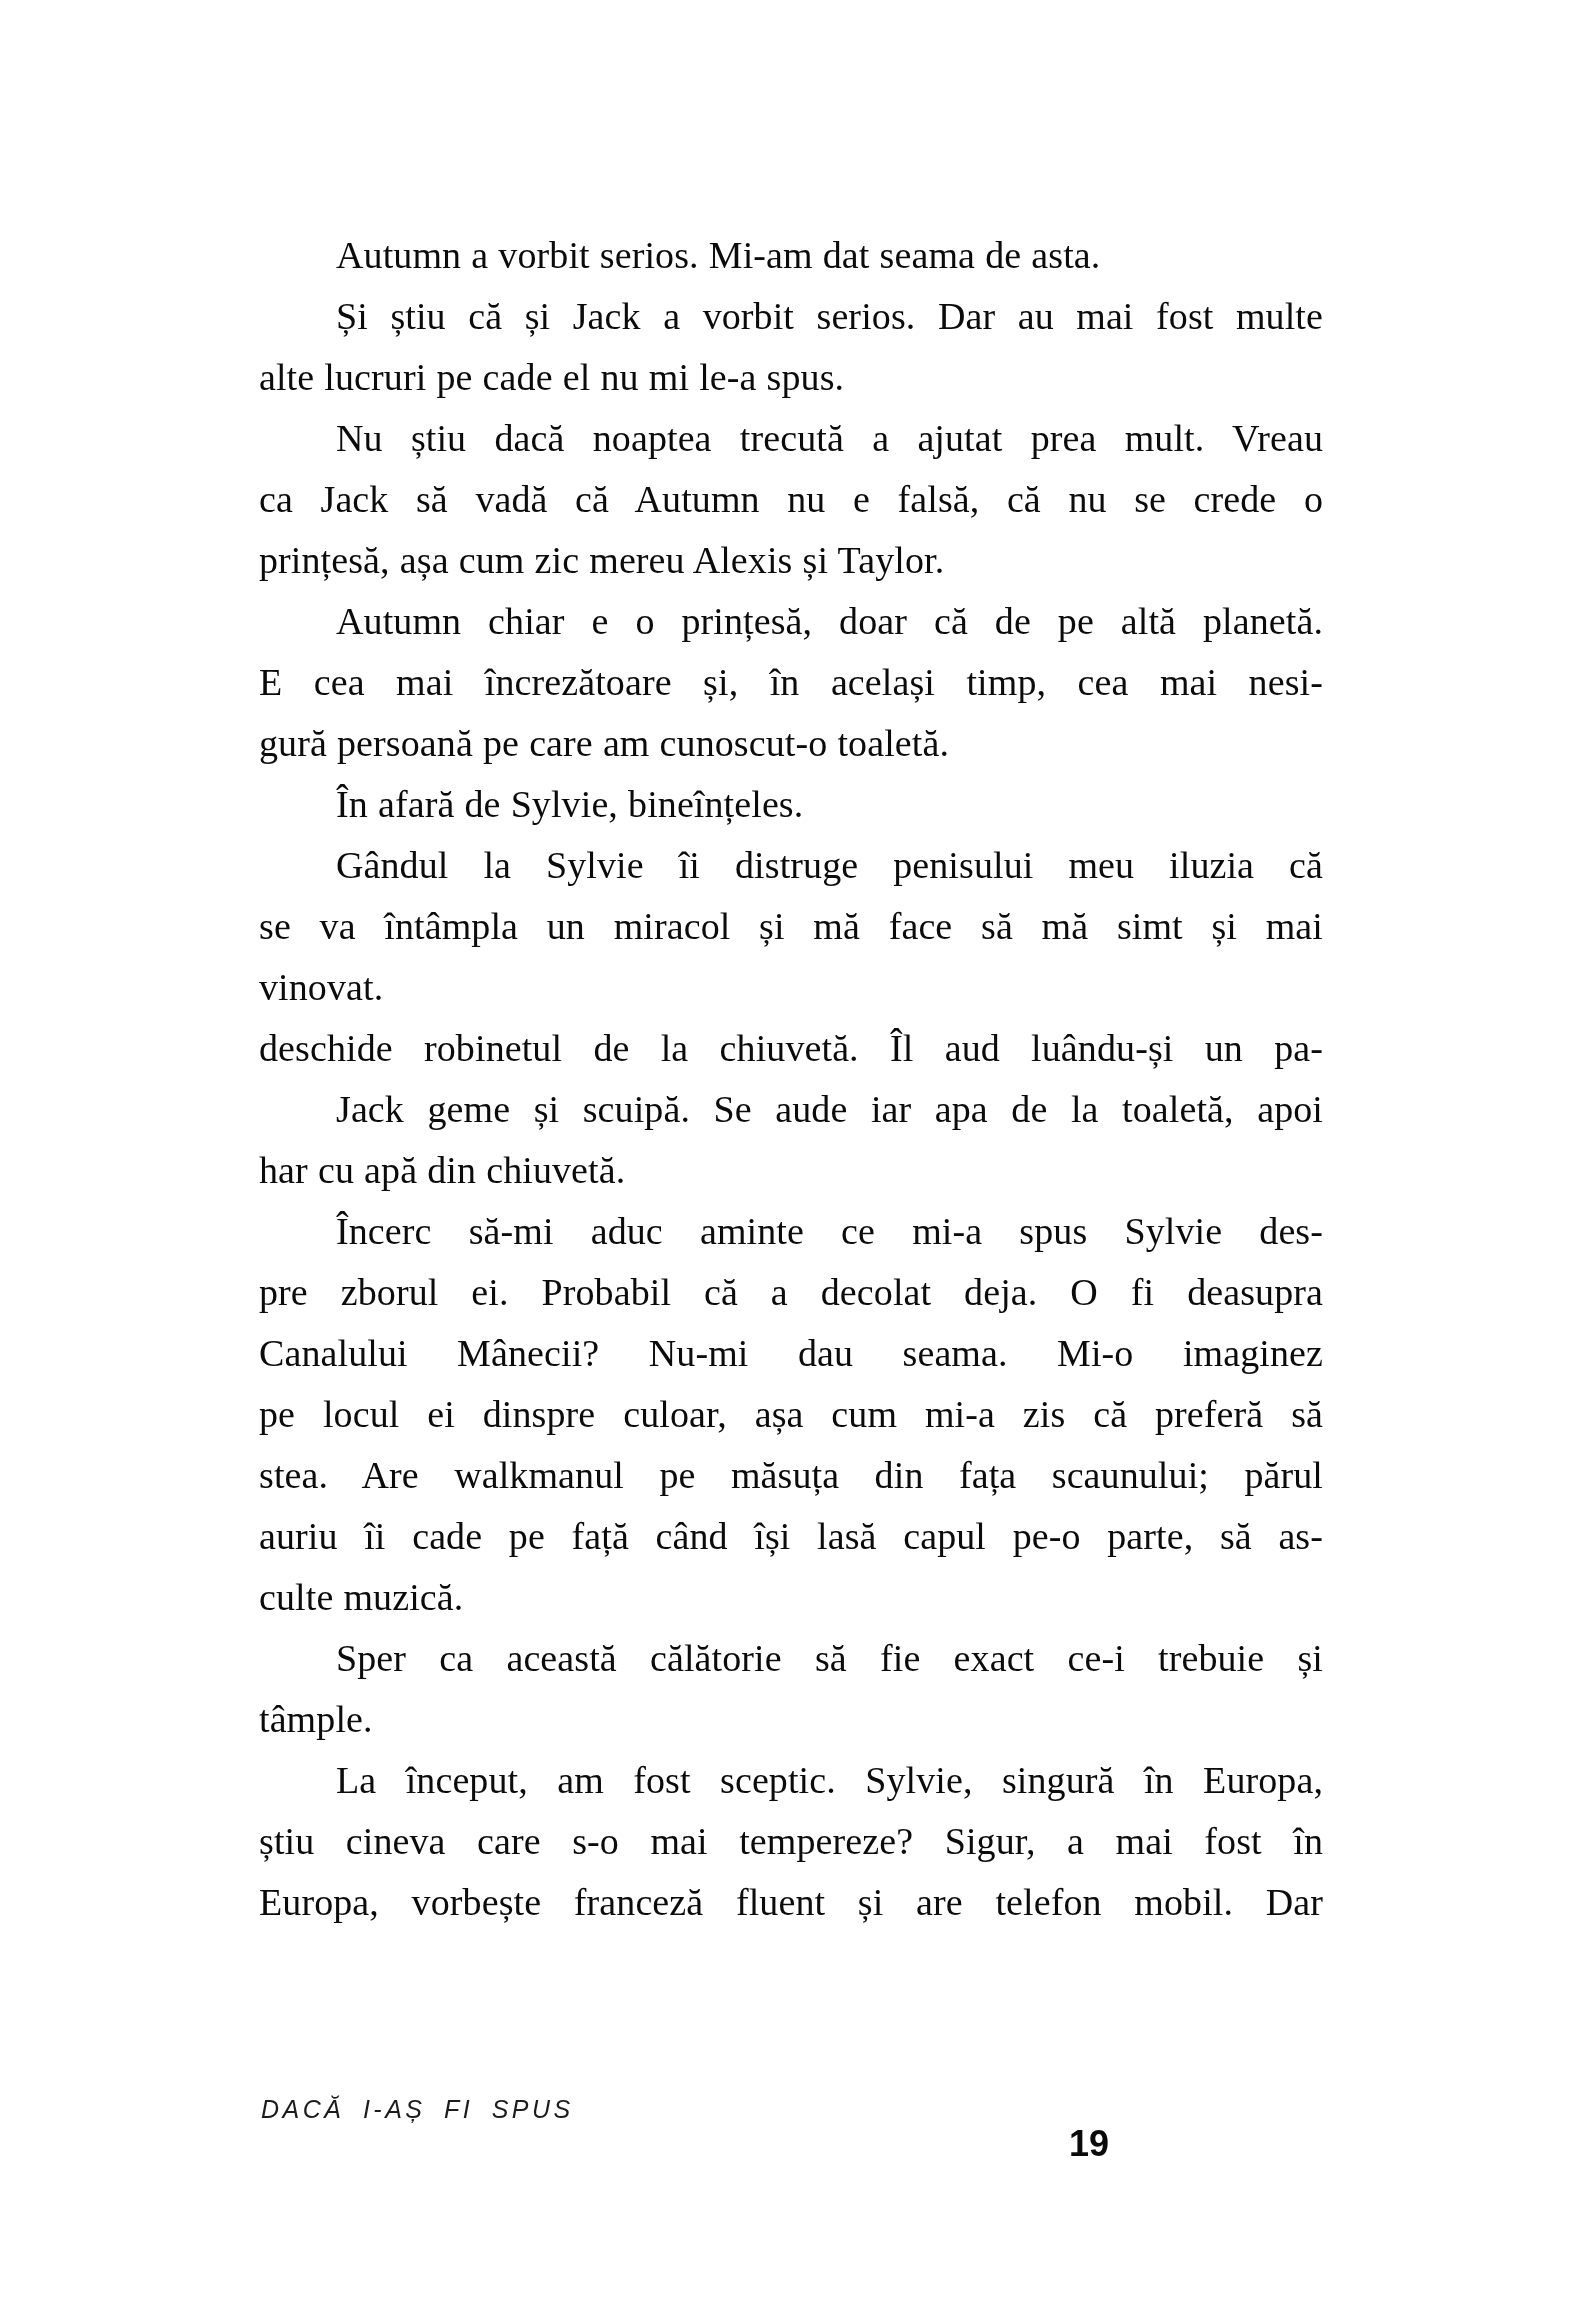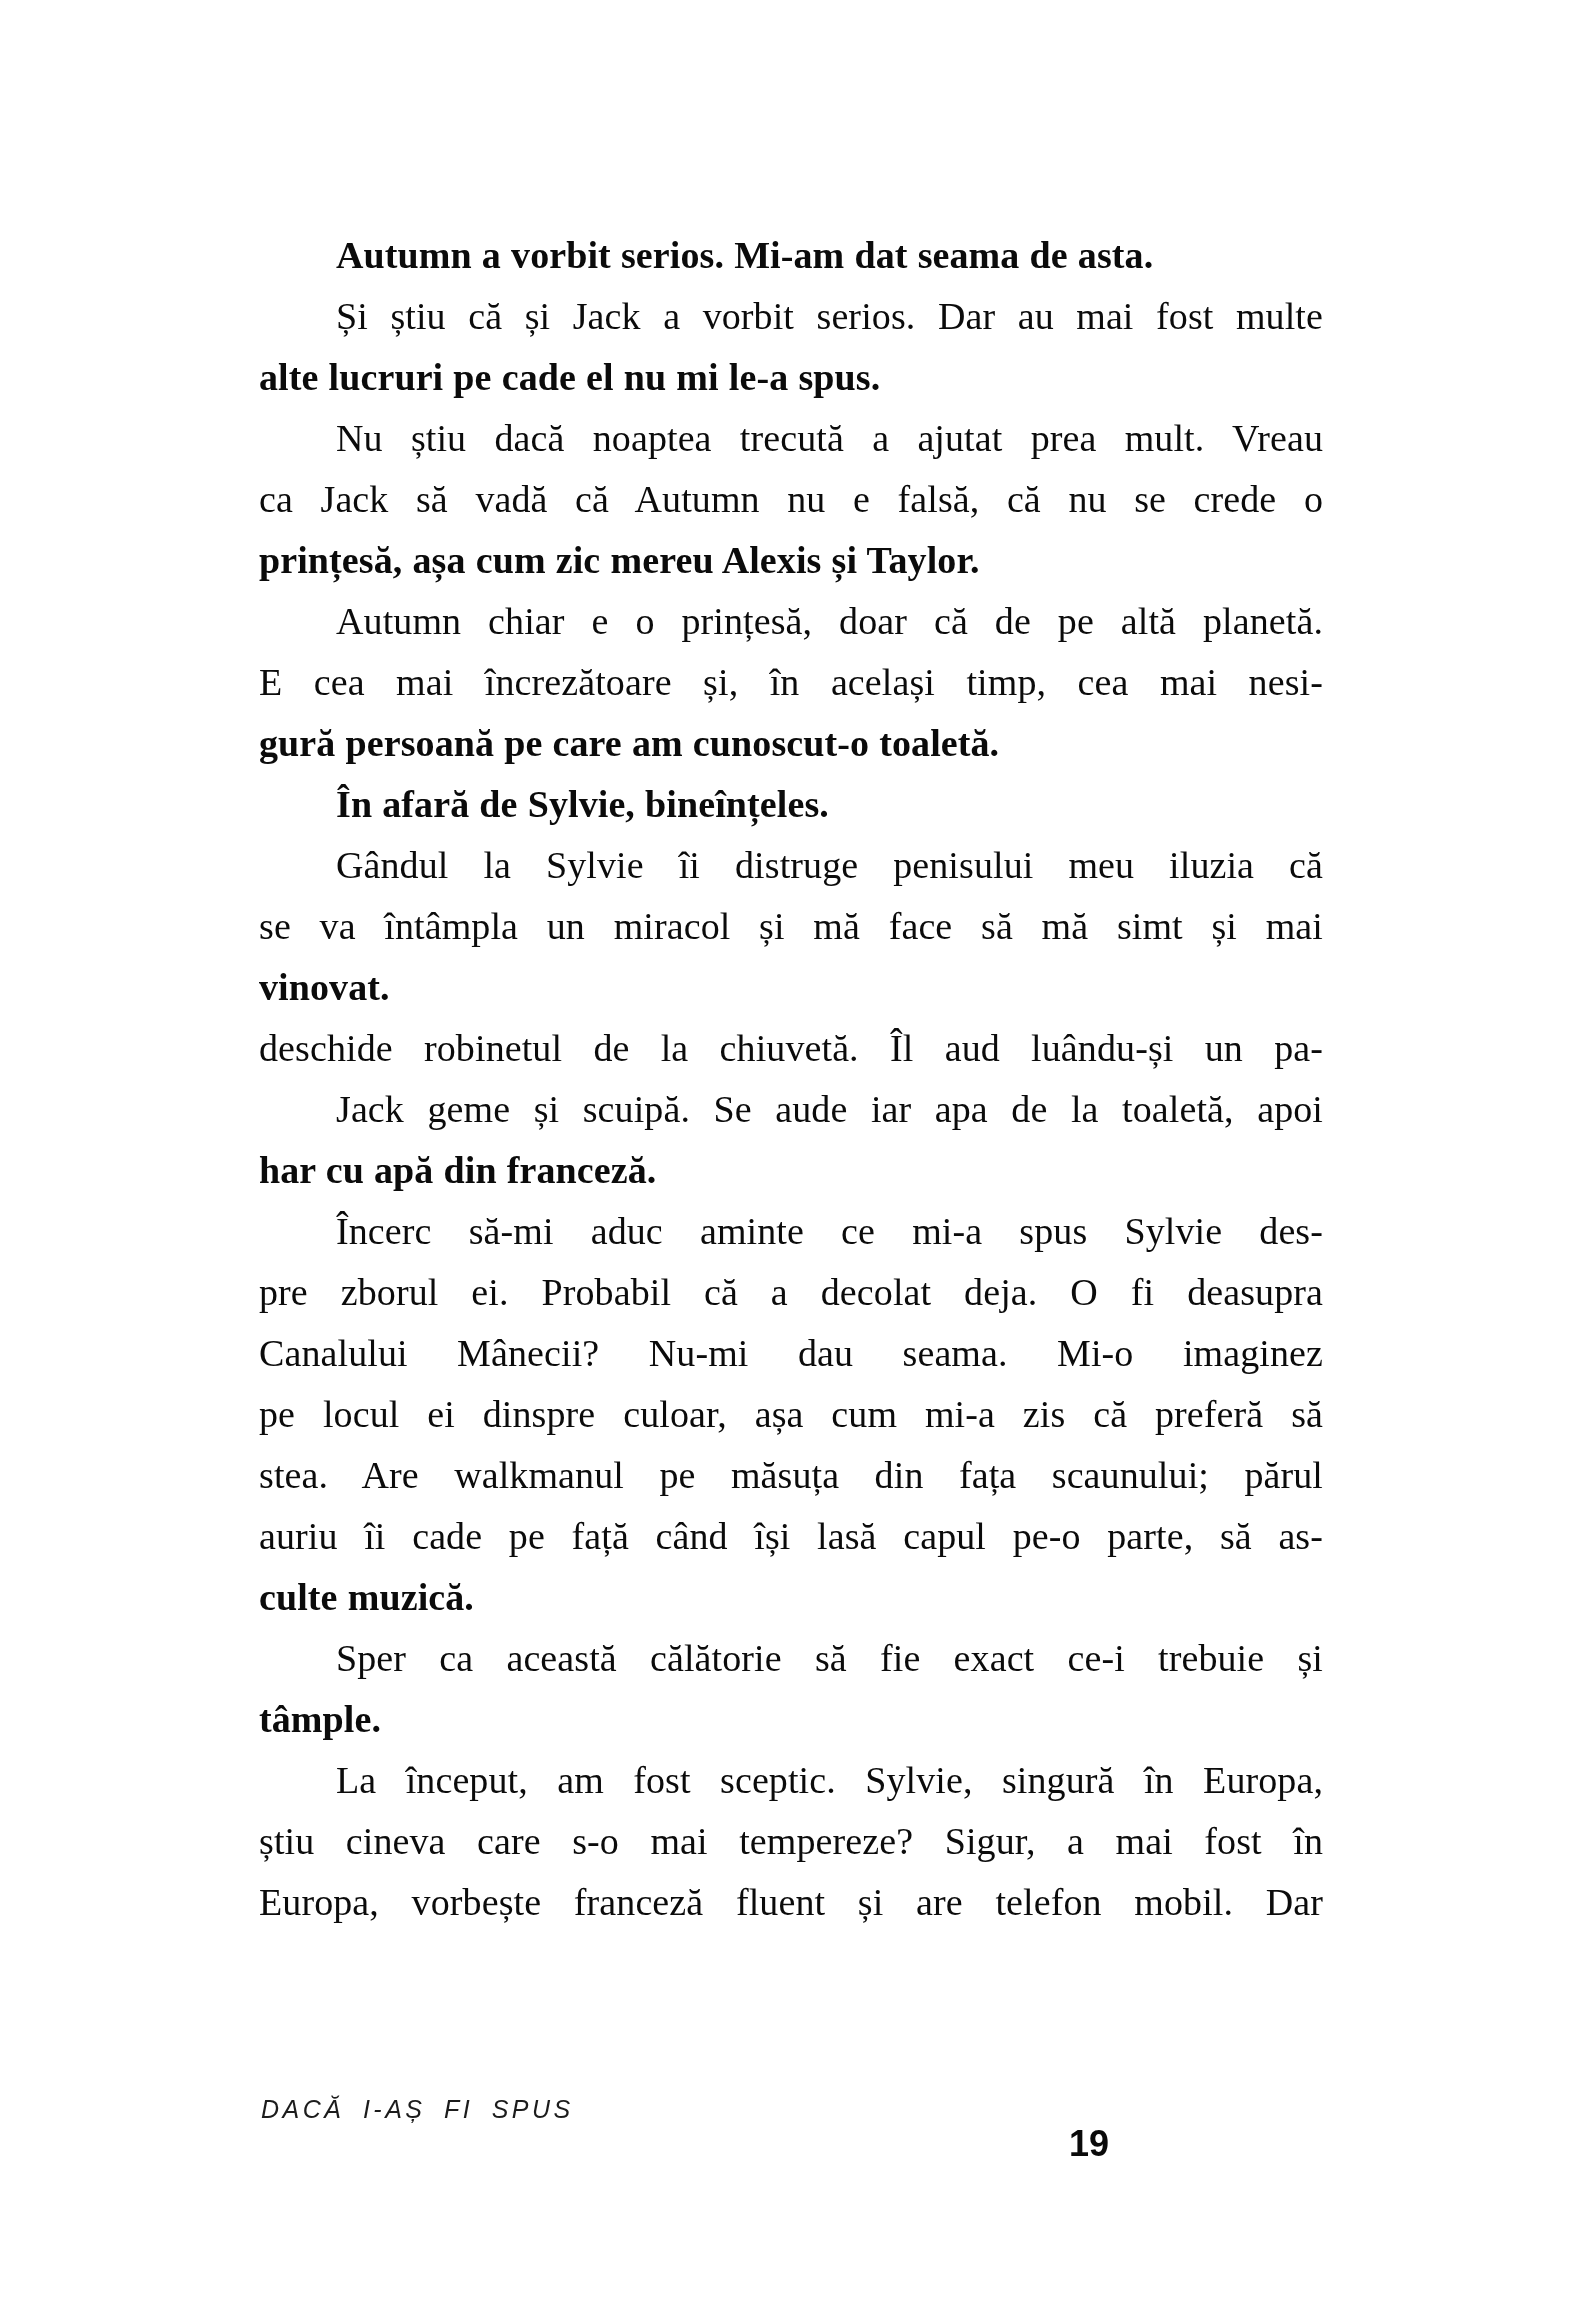--- a/index.html
+++ b/index.html
@@ -37,21 +37,20 @@
     word-spacing: 0.5px;
     white-space: nowrap; 
   }
   .line.justified {
     white-space: normal;
   }
   .line.lastline {
     text-align: center;
     text-align-last: left;
     white-space: nowrap;
-    font-weight: bold;
   }
   .line.indent {
     padding-left: 77px;
   }
   .footer {
     position: absolute;
     left: 0;
     top: 2083px;
     width: 1320px;
     height: 58px;
@@ -93,21 +92,21 @@
       <div class="line lastline">prințesă, așa cum zic mereu Alexis și Taylor.</div>
       <div class="line justified indent">Autumn chiar e o prințesă, doar că de pe altă planetă.</div>
       <div class="line justified">E cea mai încrezătoare și, în același timp, cea mai nesi-</div>
       <div class="line lastline">gură persoană pe care am cunoscut-o toaletă.</div>
       <div class="line lastline indent">În afară de Sylvie, bineînțeles.</div>
       <div class="line justified indent">Gândul la Sylvie îi distruge penisului meu iluzia că</div>
       <div class="line justified">se va întâmpla un miracol și mă face să mă simt și mai</div>
       <div class="line lastline">vinovat.</div>
       <div class="line justified">deschide robinetul de la chiuvetă. Îl aud luându-și un pa-</div>
       <div class="line justified indent">Jack geme și scuipă. Se aude iar apa de la toaletă, apoi</div>
-      <div class="line lastline">har cu apă din franceză.</div>
+      <div class="line lastline">har cu apă din chiuvetă.</div>
       <div class="line justified indent">Încerc să-mi aduc aminte ce mi-a spus Sylvie des-</div>
       <div class="line justified">pre zborul ei. Probabil că a decolat deja. O fi deasupra</div>
       <div class="line justified">Canalului Mânecii? Nu-mi dau seama. Mi-o imaginez</div>
       <div class="line justified">pe locul ei dinspre culoar, așa cum mi-a zis că preferă să</div>
       <div class="line justified">stea. Are walkmanul pe măsuța din fața scaunului; părul</div>
       <div class="line justified">auriu îi cade pe față când își lasă capul pe-o parte, să as-</div>
       <div class="line lastline">culte muzică.</div>
       <div class="line justified indent">Sper ca această călătorie să fie exact ce-i trebuie și</div>
       <div class="line lastline">tâmple.</div>
       <div class="line justified indent">La început, am fost sceptic. Sylvie, singură în Europa,</div>

